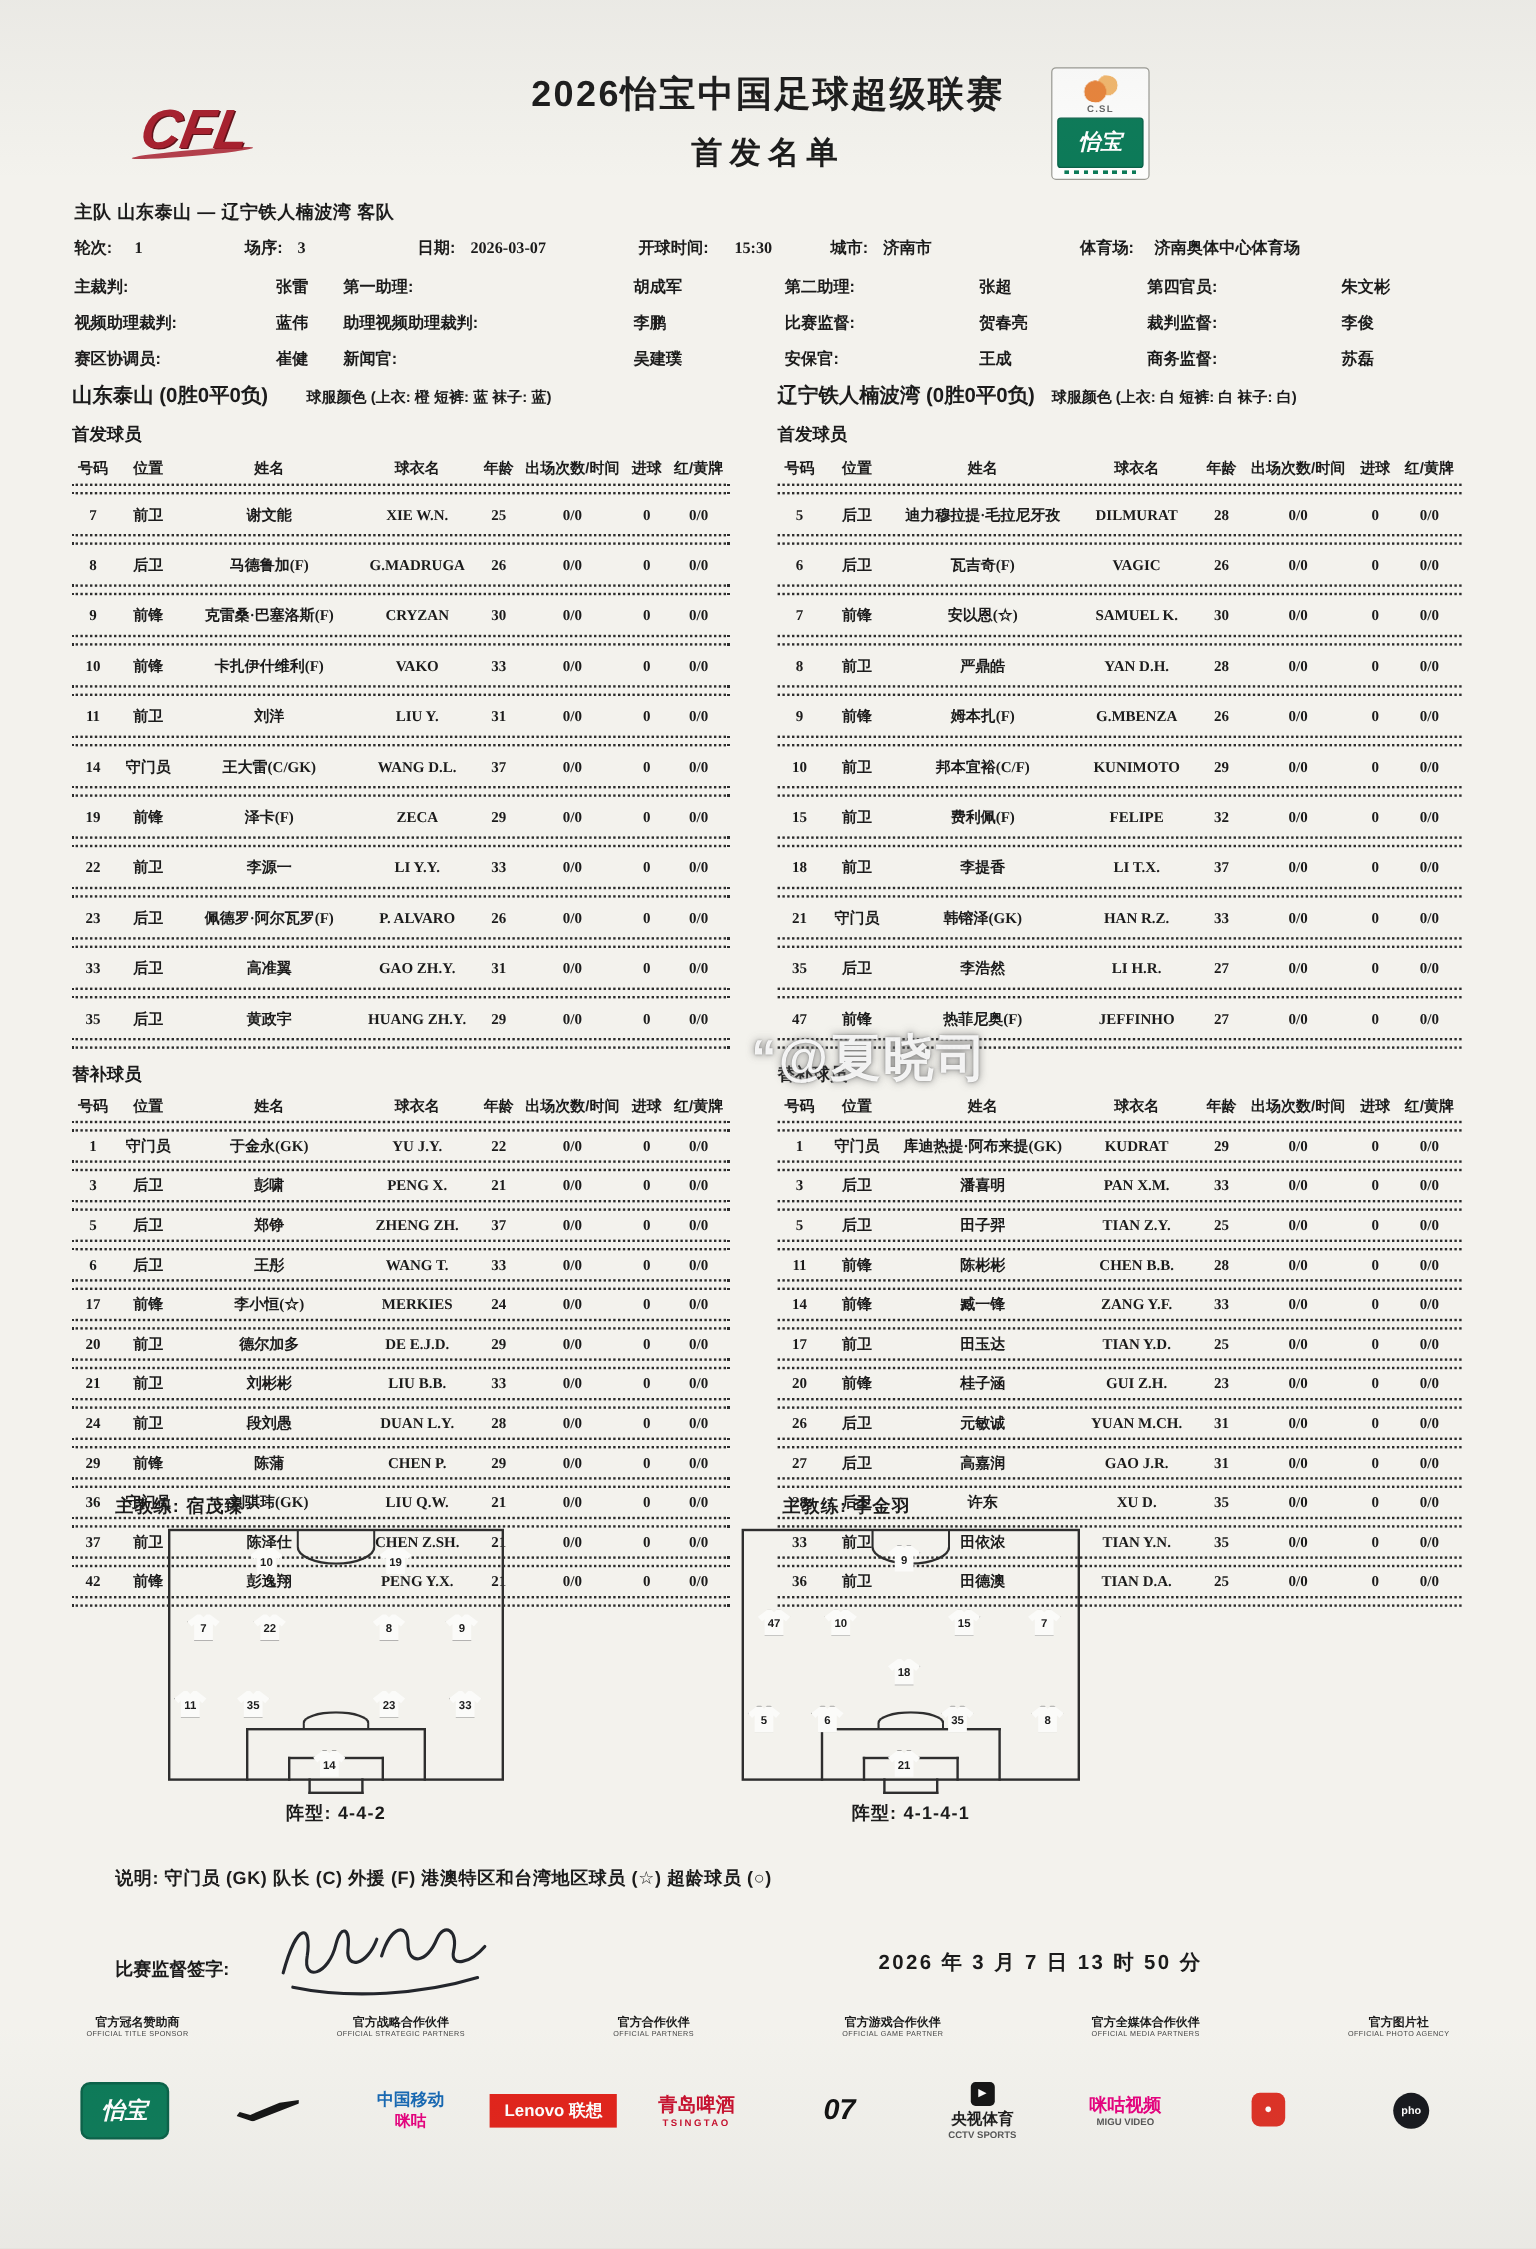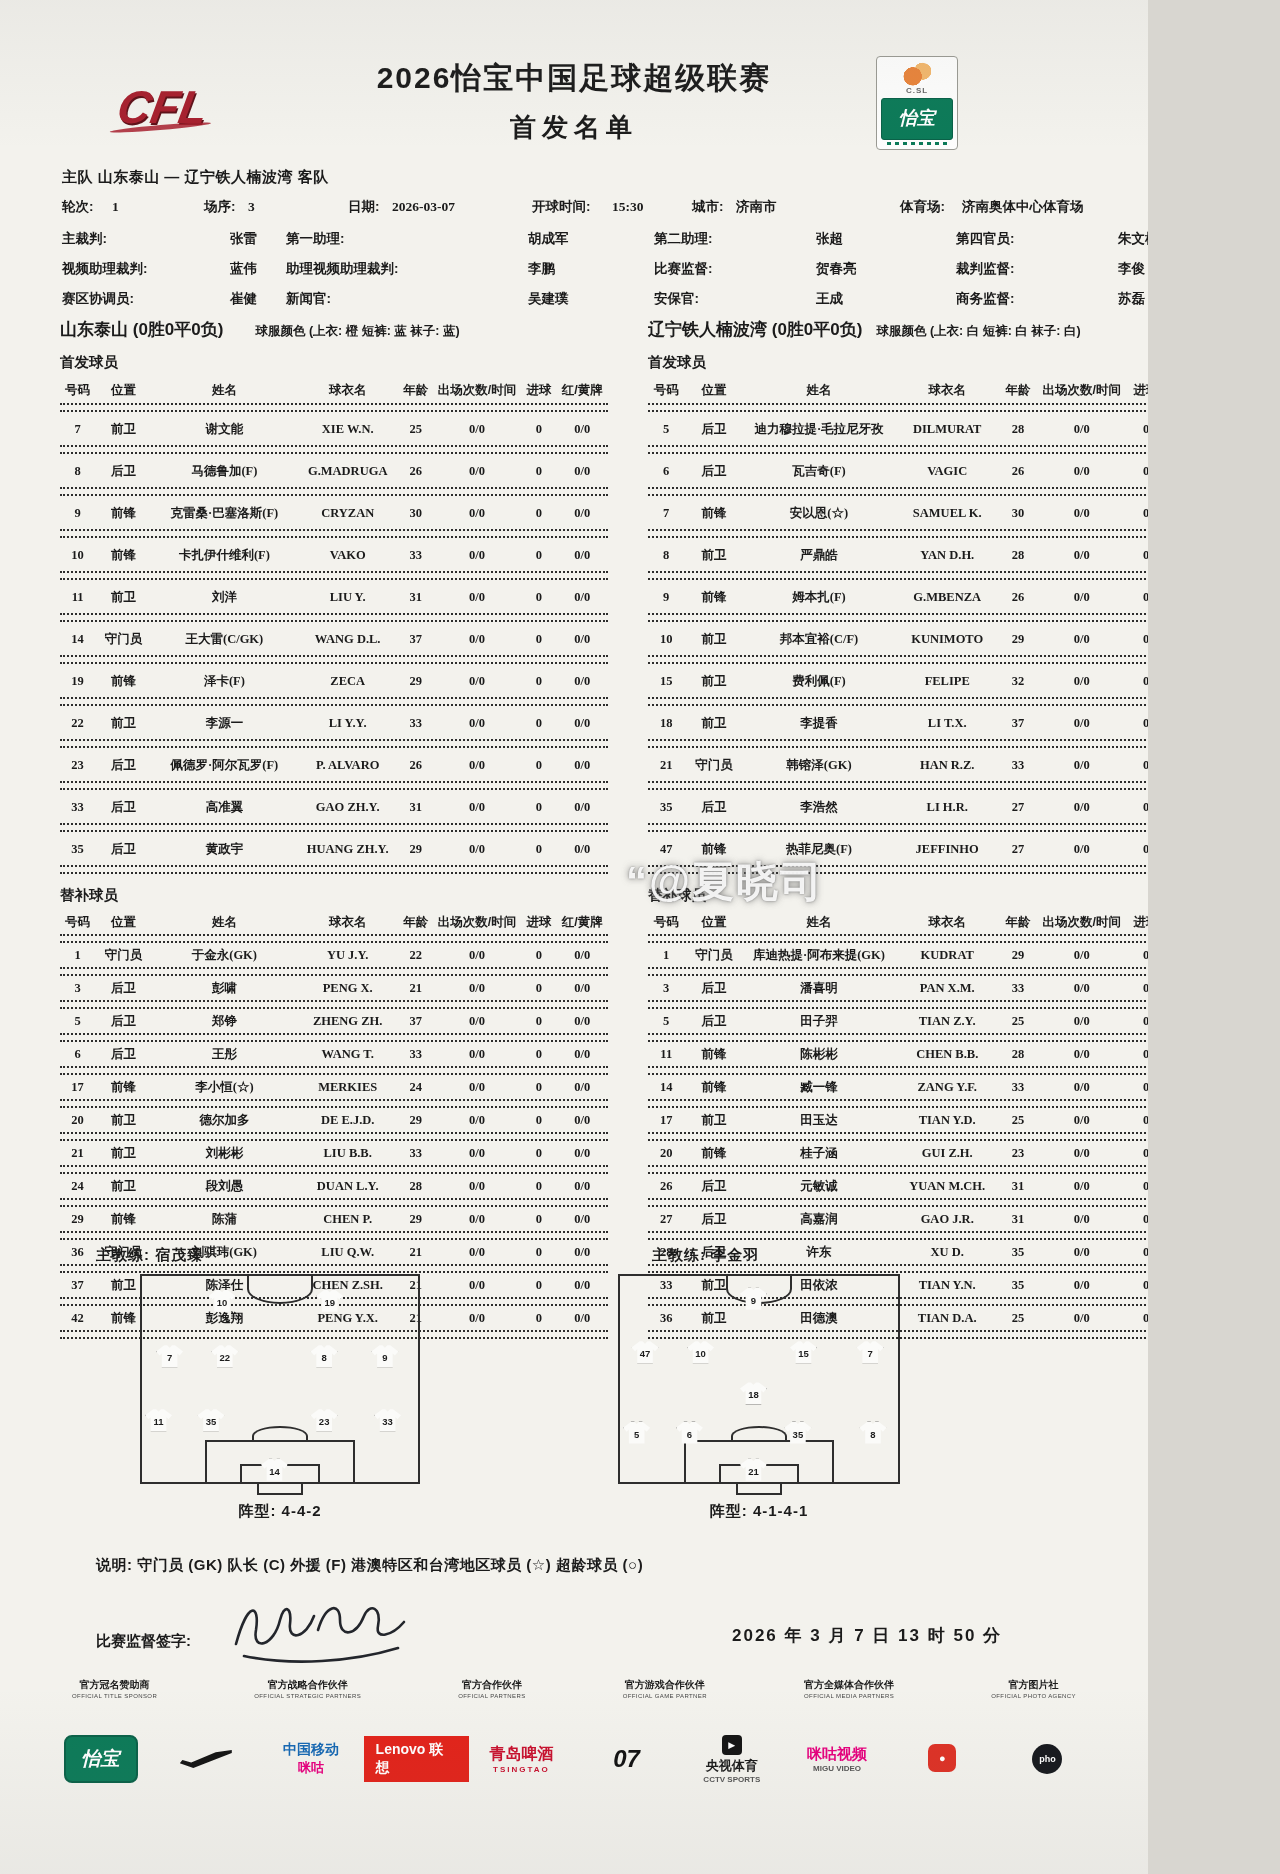--- a/index.html
+++ b/index.html
@@ -1,16 +1,16 @@
 <!DOCTYPE html>
 <html><head>
 <meta charset="utf-8">
 <style>
   html,body{margin:0;padding:0;background:#d8d6d0;}
-  .page{position:relative;width:1148px;height:1874px;background:#f3f2ed;overflow:hidden;
+  .page{position:relative;width:1280px;height:1874px;background:#f3f2ed;overflow:hidden;
         font-family:"Liberation Sans","DejaVu Sans",sans-serif;color:#1b1b1b;text-decoration:underline;}
   .page::after{content:"";position:absolute;inset:0;pointer-events:none;
         background:linear-gradient(180deg,rgba(120,120,120,.07),rgba(255,255,255,0) 8%,rgba(255,255,255,0) 90%,rgba(120,120,120,.08));}
 
   
   .t1{position:absolute;top:58px;left:0;right:0;text-align:center;font-size:30px;font-weight:900;letter-spacing:2px;}
   .t2{position:absolute;top:110px;left:0;right:0;text-align:center;font-size:26px;font-weight:900;letter-spacing:6px;}
   .cfl{position:absolute;top:80px;left:118px;font-size:46px;font-weight:900;font-style:italic;
        transform:skewX(-10deg);color:#a7202e;text-shadow:1.5px 1.5px 0 #5f1119;}
   .cfl::after{content:"";position:absolute;left:-4px;bottom:4px;width:112%;height:5px;background:#a7202e;

